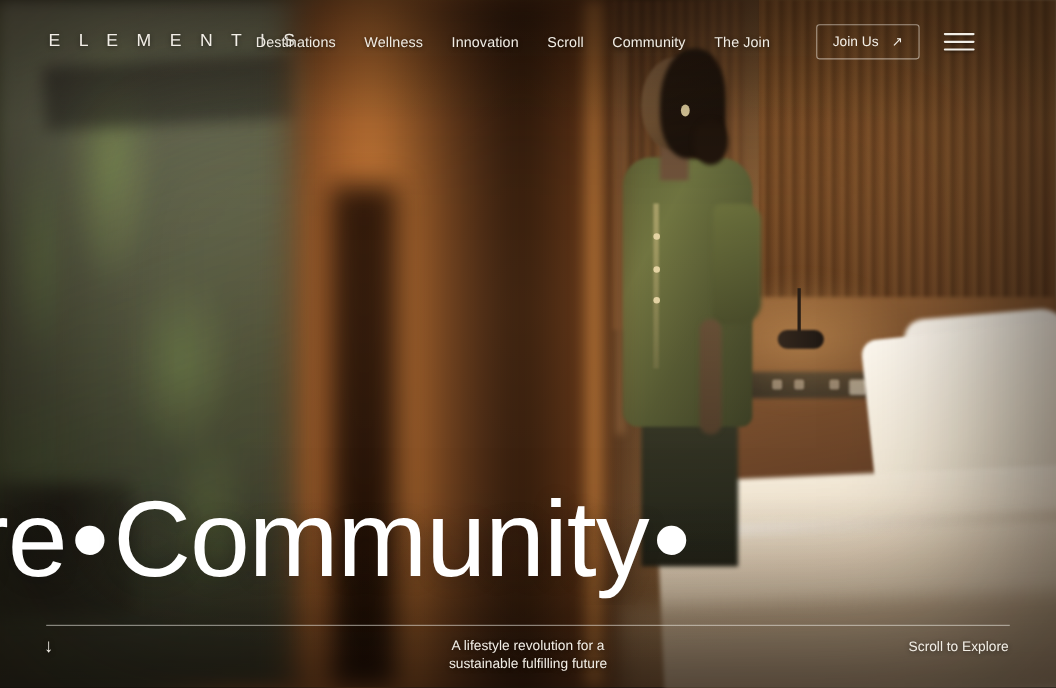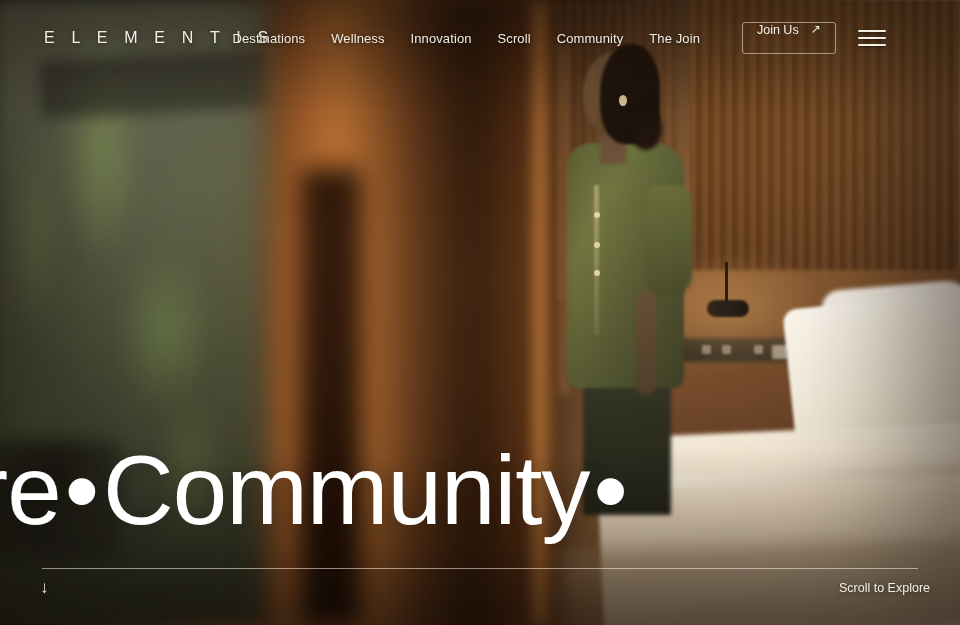--- a/index.html
+++ b/index.html
@@ -275,21 +275,21 @@
     margin-left:auto; margin-right:auto;
     transform:translateX(-42px);
   }
   .nav-link {
     font-size:13px; color:#f0ece4; letter-spacing:.1px;
     white-space:nowrap; cursor:pointer;
     text-shadow:0 1px 4px rgba(0,0,0,.55);
   }
   .header-right { display:flex; align-items:center; gap:22px; margin-left:auto; }
   .join-btn {
-    display:flex; align-items:flex-start; gap:12px;
+    display:flex; align-items:center; gap:12px;
     height:32px; padding:0 14px;
     border:1px solid rgba(240,234,224,.55);
     border-radius:3px;
     background:transparent;
     cursor:pointer;
   }
   .join-label { font-size:12.5px; color:#f4f0e8; white-space:nowrap; }
   .join-arrow { font-size:12px; color:#f4f0e8; line-height:1; }
   .burger {
     width:28px; height:20px;
@@ -341,21 +341,21 @@
     cursor:pointer;
   }
   .tagline {
     position:absolute; left:0; top:9px; width:960px;
     text-align:center;
     font-size:12.5px; line-height:16px; color:#f2eee6;
     text-shadow:0 1px 5px rgba(0,0,0,.45);
   }
   .tagline span { display:block; }
   .scroll-cta {
-    position:absolute; right:30px; top:11px;
+    position:absolute; right:43px; top:11px;
     font-size:12.5px; color:#f2eee6;
     text-shadow:0 1px 5px rgba(0,0,0,.45);
     cursor:pointer;
     white-space:nowrap;
   }
 </style>
 </head>
 <body>
 
 <div class="stage">
@@ -441,16 +441,20 @@
       <span class="marquee-word">ure</span>
       <span class="marquee-dot">•</span>
       <span class="marquee-word">Community</span>
       <span class="marquee-dot">•</span>
     </div>
   </div>
 
   <div class="divider"></div>
   <div class="bottom">
     <div class="scroll-arrow">↓</div>
+    <div class="tagline">
+      <span>A lifestyle revolution for a</span>
+      <span>sustainable fulfilling future</span>
+    </div>
     <div class="scroll-cta">Scroll to Explore</div>
   </div>
 
 </div>
 
 </body></html>

